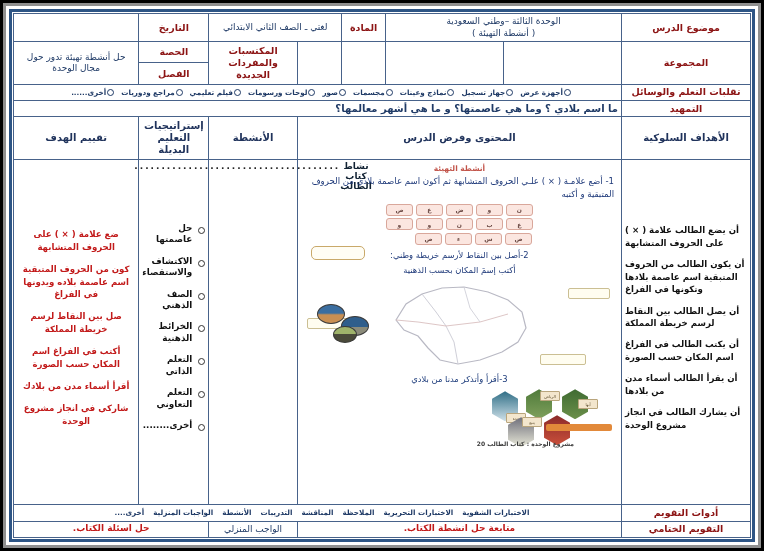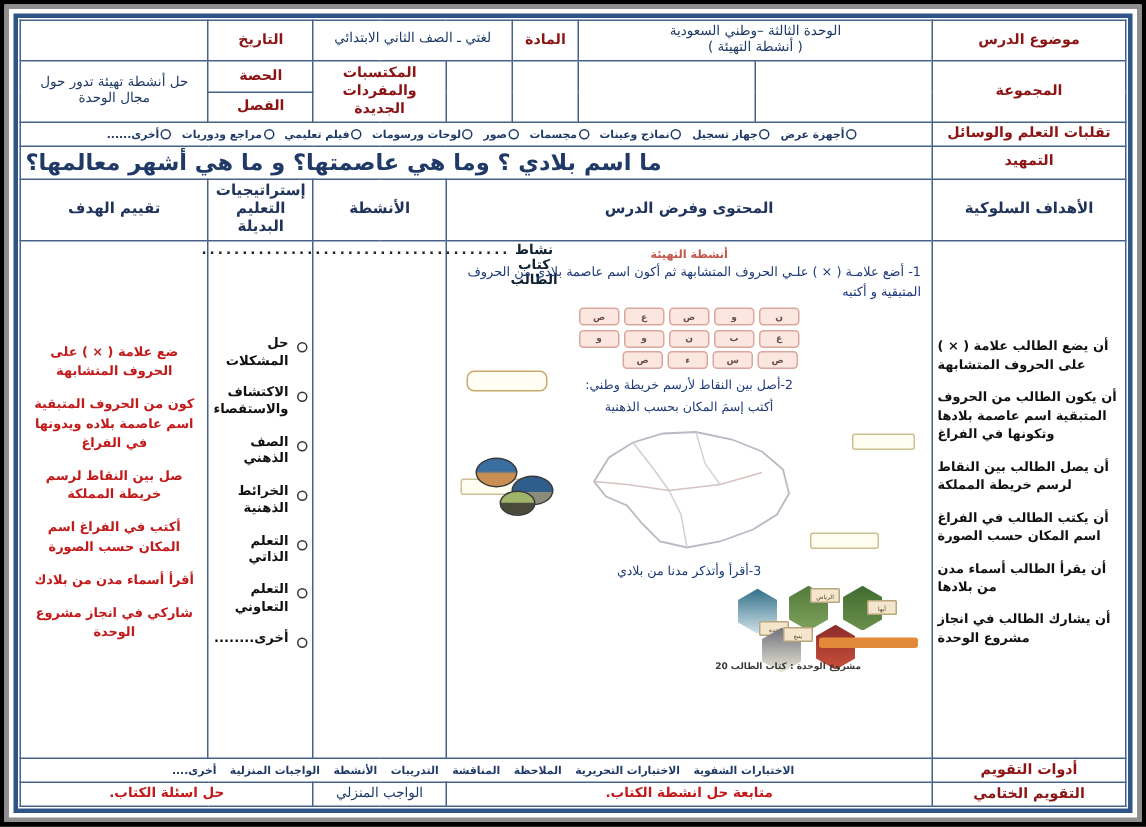--- a/index.html
+++ b/index.html
@@ -9,21 +9,21 @@
   .inner{width:100%;height:100%;box-sizing:border-box;border:3px solid #2e5585;background:#fff;padding:1px;}
   table.sheet{width:100%;height:100%;border-collapse:collapse;table-layout:fixed;direction:rtl;}
   table.sheet td{border:1px solid #47628a;vertical-align:middle;padding:1px 3px;box-sizing:border-box;}
   .lbl{color:#8c1414;font-weight:bold;font-size:9.5px;text-align:center;line-height:1.25;}
   .val{color:#1f3a66;font-weight:normal;font-size:9px;text-align:center;line-height:1.25;}
   .valred{color:#c21a1a;font-weight:bold;font-size:9px;text-align:center;line-height:1.3;}
   .colhead{color:#20335c;font-weight:bold;font-size:10px;text-align:center;line-height:1.2;}
   .media{font-size:7.2px;color:#1f3a66;font-weight:bold;text-align:center;white-space:nowrap;letter-spacing:0;}
   .media span.opt{margin-left:7px;display:inline-block;}
   .media .ring{display:inline-block;width:5px;height:5px;border:1px solid #1f3a66;border-radius:50%;margin-left:1px;vertical-align:middle;}
-  .tamheed{color:#1f3a66;font-weight:bold;font-size:15px;text-align:left;}
+  .tamheed{color:#1f3a66;font-weight:bold;font-size:10px;text-align:right;}
   .objs{color:#111;font-size:8.6px;font-weight:bold;line-height:1.45;text-align:left;padding:4px 4px;}
   .objs p{margin:0 0 9px 0;}
   .evals{color:#c21a1a;font-size:8.6px;font-weight:bold;line-height:1.5;text-align:center;padding:4px 3px;}
   .evals p{margin:0 0 9px 0;}
   .strat{color:#111;font-size:8.8px;font-weight:bold;line-height:1.3;padding:6px 8px;text-align:right;}
   .strat li{margin:0 0 10px 0;list-style:none;position:relative;padding-right:13px;}
   .strat li:before{content:"";position:absolute;right:0;top:4px;width:5px;height:5px;border:1px solid #333;border-radius:50%;}
   .strat ul{margin:0;padding:0;}
   .acts{font-size:9px;color:#123;font-weight:bold;text-align:center;}
   .dots{color:#222;letter-spacing:2px;font-size:9px;}
@@ -199,21 +199,21 @@
       <td colspan="2" class="acts" style="vertical-align:middle">
         <div class="cellwrap" style="justify-content:center">
           <div>نشاط كتاب الطالب</div>
           <div class="dots">...................</div>
           <div class="dots">...................</div>
         </div>
       </td>
 
       <td class="strat" style="vertical-align:middle">
         <ul>
-          <li>حل المشكلات</li>
+          <li>حل عاصمتها</li>
           <li>الاكتشاف والاستقصاء</li>
           <li>الصف الذهني</li>
           <li>الخرائط الذهنية</li>
           <li>التعلم الذاتي</li>
           <li>التعلم التعاوني</li>
           <li>أخرى........</li>
         </ul>
       </td>
 
       <td class="evals">

